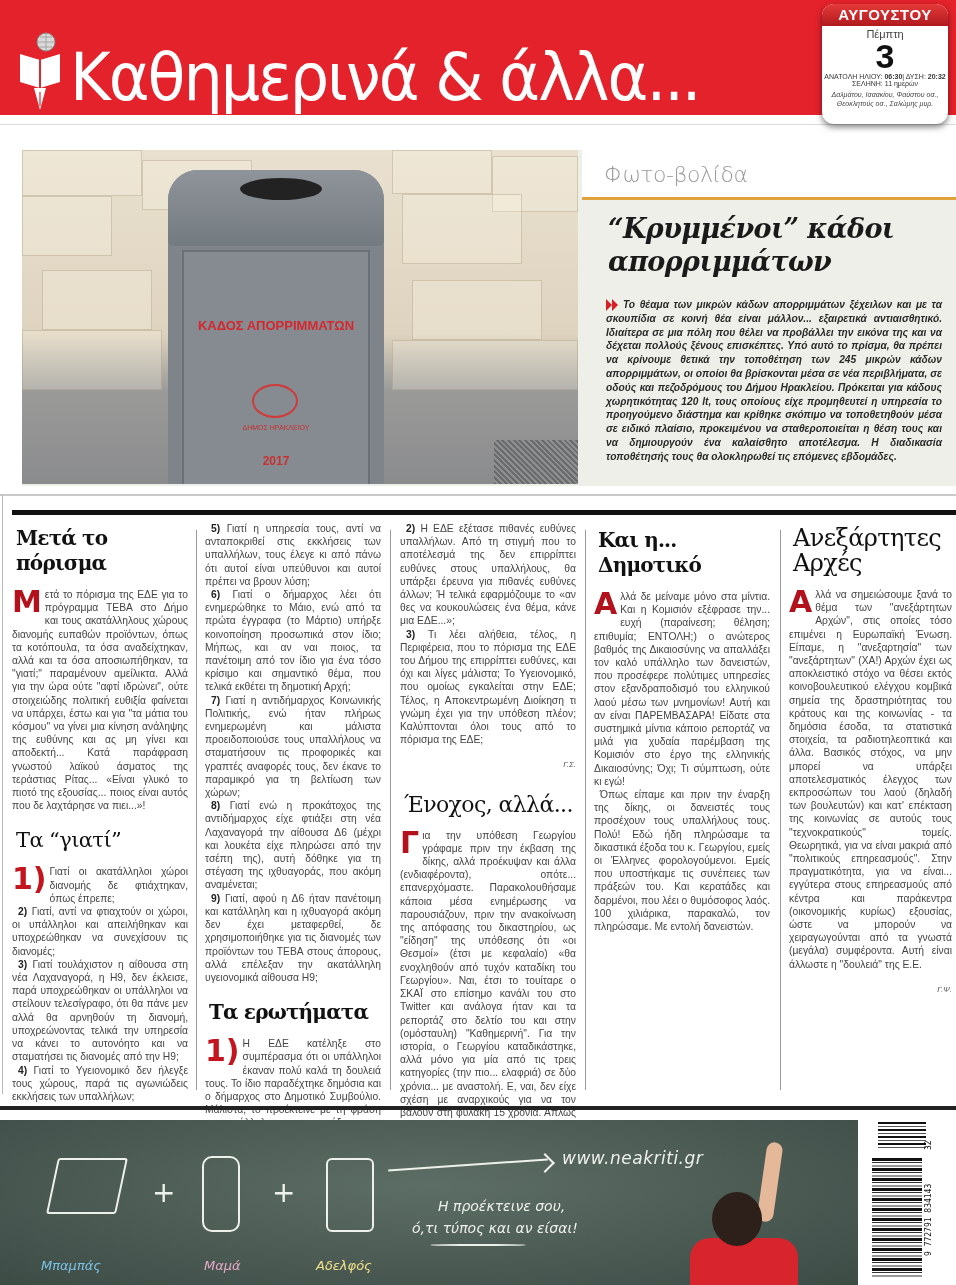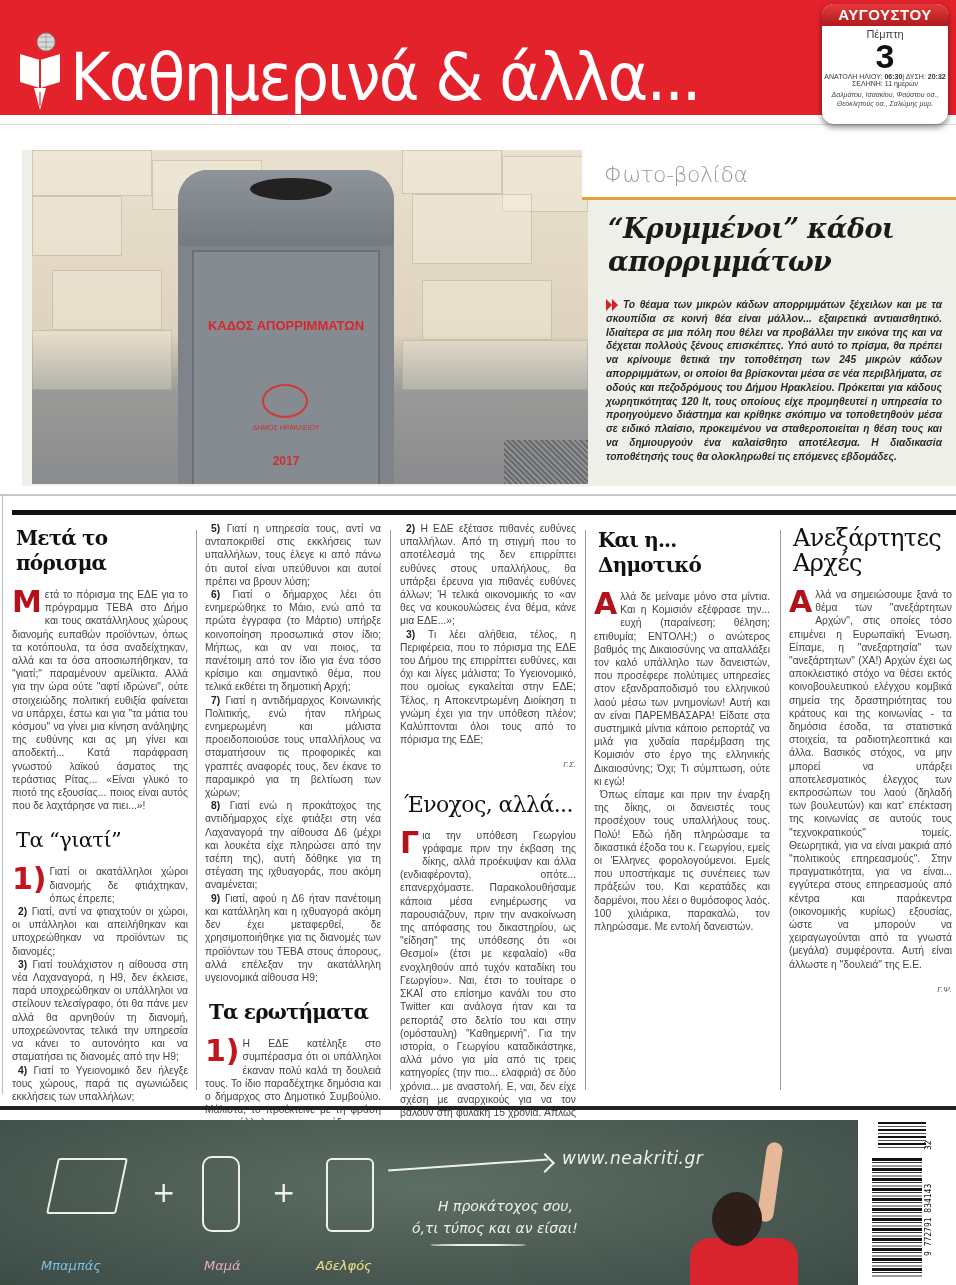--- a/index.html
+++ b/index.html
@@ -16,21 +16,21 @@
   .cal-month { background: linear-gradient(#e53a3a, #b11a1f); color: #fff; font-weight: bold; font-size: 15px; height: 22px; line-height: 22px; letter-spacing: 0.5px; }
   .cal-day { font-size: 11px; color: #444; margin-top: 2px; }
   .cal-num { font-size: 34px; font-weight: bold; color: #111; line-height: 32px; }
   .cal-sun { font-size: 7px; color: #333; margin-top: 1px; }
   .cal-sun b { font-weight: bold; }
   .cal-moon { font-size: 7px; color: #333; }
   .cal-names { font-size: 7px; color: #444; font-style: italic; margin-top: 3px; padding: 0 6px; line-height: 9px; }
 
   
   .feature { position: absolute; left: 22px; top: 150px; width: 934px; height: 336px; background: #efefe9; }
-  .photo { position: absolute; left: 0; top: 0; width: 556px; height: 334px; background: linear-gradient(180deg, #e9e0cf 0%, #ded3bf 55%, #9a9a98 72%, #8a8b8d 100%); overflow: hidden; margin-left: 10px; }
+  .photo { position: absolute; left: 0; top: 0; width: 556px; height: 334px; background: linear-gradient(180deg, #e9e0cf 0%, #ded3bf 55%, #9a9a98 72%, #8a8b8d 100%); overflow: hidden; }
   .stone { position: absolute; border: 1px solid rgba(160,140,110,0.35); background: rgba(255,250,235,0.25); }
   .bin { position: absolute; left: 146px; top: 20px; width: 216px; height: 316px; background: #7e848a; border-radius: 30px 30px 0 0; }
   .bin-top { position: absolute; left: 0; top: 0; width: 216px; height: 76px; background: linear-gradient(#8e949a, #737a80); border-radius: 30px 30px 6px 6px; }
   .bin-hole { position: absolute; left: 72px; top: 8px; width: 82px; height: 22px; background: #222; border-radius: 50%; }
   .bin-door { position: absolute; left: 14px; top: 80px; width: 188px; height: 236px; background: #858b91; border: 2px solid #6a7076; }
   .bin-label { position: absolute; left: 0; width: 100%; top: 66px; text-align: center; color: #d8262d; font-size: 13px; font-weight: bold; font-family: "Liberation Sans Narrow", "Liberation Sans", sans-serif; }
   .bin-seal { position: absolute; left: 68px; top: 132px; width: 46px; height: 34px; border: 2px solid #d03a3a; border-radius: 50%; }
   .bin-city { position: absolute; left: 0; width: 100%; top: 172px; text-align: center; color: #c93030; font-size: 7px; }
   .bin-year { position: absolute; left: 0; width: 100%; top: 202px; text-align: center; color: #c93030; font-size: 12px; font-weight: bold; }
   .grate { position: absolute; left: 472px; top: 290px; width: 84px; height: 44px; background: repeating-linear-gradient(45deg, #6a6b6d 0 2px, #8e8f91 2px 4px); }
@@ -161,40 +161,40 @@
 
 <div class="divider-gray"></div>
 <div class="left-rule"></div>
 <div class="divider-black"></div>
 
 <div class="col c1">
   <h2 class="sec-title">Μετά το πόρισμα</h2>
   <p><span class="dropcap">Μ</span><span>ετά το πόρισμα της ΕΔΕ για το πρόγραμμα ΤΕΒΑ στο Δήμο και τους ακατάλληλους χώρους διανομής ευπαθών προϊόντων, όπως τα κοτόπουλα, τα όσα αναδείχτηκαν, αλλά και τα όσα αποσιωπήθηκαν, τα "γιατί;" παραμένουν αμείλικτα. Αλλά για την ώρα ούτε "αφτί ιδρώνει", ούτε στοιχειώδης πολιτική ευθιξία φαίνεται να υπάρχει, έστω και για "τα μάτια του κόσμου" να γίνει μια κίνηση ανάληψης της ευθύνης και ας μη γίνει και αποδεκτή... Κατά παράφραση γνωστού λαϊκού άσματος της τεράστιας Ρίτας... «Είναι γλυκό το πιοτό της εξουσίας... ποιος είναι αυτός που δε λαχτάρησε να πιει...»!</span></p>
   <h2 class="sec-title light" style="margin-top:16px">Τα “γιατί”</h2>
   <p><span class="numcap">1)</span><span>Γιατί οι ακατάλληλοι χώροι διανομής δε φτιάχτηκαν, όπως έπρεπε;</span></p>
-  <p class="indent"><b>2)</b><span> Γιατί, αντί να φτιαχτούν οι χώροι, οι υπάλληλοι και απειλήθηκαν και υποχρεώθηκαν να προϊόντων τις διανομές;</span></p>
+  <p class="indent"><b>2)</b><span> Γιατί, αντί να φτιαχτούν οι χώροι, οι υπάλληλοι και απειλήθηκαν και υποχρεώθηκαν να συνεχίσουν τις διανομές;</span></p>
   <p class="indent"><b>3)</b><span> Γιατί τουλάχιστον η αίθουσα στη νέα Λαχαναγορά, η Η9, δεν έκλεισε, παρά υποχρεώθηκαν οι υπάλληλοι να στείλουν τελεσίγραφο, ότι θα πάνε μεν αλλά θα αρνηθούν τη διανομή, υποχρεώνοντας τελικά την υπηρεσία να κάνει το αυτονόητο και να σταματήσει τις διανομές από την Η9;</span></p>
   <p class="indent"><b>4)</b><span> Γιατί το Υγειονομικό δεν ήλεγξε τους χώρους, παρά τις αγωνιώδεις εκκλήσεις των υπαλλήλων;</span></p>
 </div>
 <div class="col-rule" style="left:196px"></div>
 
 <div class="col c2">
   <p class="indent"><b>5)</b><span> Γιατί η υπηρεσία τους, αντί να ανταποκριθεί στις εκκλήσεις των υπαλλήλων, τους έλεγε κι από πάνω ότι αυτοί είναι υπεύθυνοι και αυτοί πρέπει να βρουν λύση;</span></p>
   <p class="indent"><b>6)</b><span> Γιατί ο δήμαρχος λέει ότι ενημερώθηκε το Μάιο, ενώ από τα πρώτα έγγραφα (το Μάρτιο) υπήρξε κοινοποίηση προσωπικά στον ίδιο; Μήπως, και αν ναι ποιος, τα πανέτοιμη από τον ίδιο για ένα τόσο κρίσιμο και σημαντικό θέμα, που τελικά εκθέτει τη δημοτική Αρχή;</span></p>
   <p class="indent"><b>7)</b><span> Γιατί η αντιδήμαρχος Κοινωνικής Πολιτικής, ενώ ήταν πλήρως ενημερωμένη και μάλιστα προειδοποιούσε τους υπαλλήλους να σταματήσουν τις προφορικές και γραπτές αναφορές τους, δεν έκανε το παραμικρό για τη βελτίωση των χώρων;</span></p>
   <p class="indent"><b>8)</b><span> Γιατί ενώ η προκάτοχος της αντιδήμαρχος είχε φτιάξει στη νέα Λαχαναγορά την αίθουσα Δ6 (μέχρι και λουκέτα είχε πληρώσει από την τσέπη της), αυτή δόθηκε για τη στέγαση της ιχθυαγοράς, που ακόμη αναμένεται;</span></p>
   <p class="indent"><b>9)</b><span> Γιατί, αφού η Δ6 ήταν πανέτοιμη και κατάλληλη και η ιχθυαγορά ακόμη δεν έχει μεταφερθεί, δε χρησιμοποιήθηκε για τις διανομές των προϊόντων του ΤΕΒΑ στους άπορους, αλλά επέλεξαν την ακατάλληλη υγειονομικά αίθουσα Η9;</span></p>
   <h2 class="sec-title" style="margin-top:16px">Τα ερωτήματα</h2>
   <p><span class="numcap">1)</span><span>Η ΕΔΕ κατέληξε στο συμπέρασμα ότι οι υπάλληλοι έκαναν πολύ καλά τη δουλειά τους. Το ίδιο παραδέχτηκε δημόσια και ο δήμαρχος στο Δημοτικό Συμβούλιο. Μάλιστα, το προέκτεινε με τη φράση «οι υπάλληλοι με τις πράξεις τους συνέβαλαν στη λύση του προβλήματος...». Άρα ευθέως δέχτηκε ότι πρόβλημα υπήρξε. Επομένως το λογικό ερώτημα ως συνέχεια είναι: Ποιος τελικά φταίει που δημιουργήθηκε το πρόβλημα και δε λύθηκε εγκαίρως; Δεν υπάρχουν τουλάχιστον πολιτικές ευθύνες και ποιος τις αναλαμβάνει;</span></p>
 </div>
 <div class="col-rule" style="left:390px"></div>
 
 <div class="col c3" style="top:495px">
   <div style="height:27px"></div>
-  <p class="indent"><b>2)</b><span> Η ΕΔΕ εξέτασε πιθανές ευθύνες υπαλλήλων. Από τη στιγμή που το αποτέλεσμά της δεν επιρρίπτει ευθύνες στους υπαλλήλους, θα υπάρξει έρευνα για πιθανές ευθύνες άλλων; Ή τελικά οικονομικής το «αν θες να κουκουλώσεις ένα θέμα, κάνε μια ΕΔΕ...»;</span></p>
+  <p class="indent"><b>2)</b><span> Η ΕΔΕ εξέτασε πιθανές ευθύνες υπαλλήλων. Από τη στιγμή που το αποτέλεσμά της δεν επιρρίπτει ευθύνες στους υπαλλήλους, θα υπάρξει έρευνα για πιθανές ευθύνες άλλων; Ή τελικά εφαρμόζουμε το «αν θες να κουκουλώσεις ένα θέμα, κάνε μια ΕΔΕ...»;</span></p>
   <p class="indent"><b>3)</b><span> Τι λέει αλήθεια, τέλος, η Περιφέρεια, που το πόρισμα της ΕΔΕ του Δήμου της επιρρίπτει ευθύνες, και όχι και λίγες μάλιστα; Το Υγειονομικό, που ομοίως εγκαλείται στην ΕΔΕ; Τέλος, η Αποκεντρωμένη Διοίκηση τι γνώμη έχει για την υπόθεση πλέον; Καλύπτονται όλοι τους από το πόρισμα της ΕΔΕ;</span></p>
   <div class="sig">Γ.Σ.</div>
   <h2 class="sec-title light" style="margin-top:20px;font-size:22px">Ένοχος, αλλά...</h2>
   <p><span class="dropcap">Γ</span><span>ια την υπόθεση Γεωργίου γράφαμε πριν την έκβαση της δίκης, αλλά προέκυψαν και άλλα (ενδιαφέροντα), οπότε... επανερχόμαστε. Παρακολουθήσαμε κάποια μέσα ενημέρωσης να παρουσιάζουν, πριν την ανακοίνωση της απόφασης του δικαστηρίου, ως "είδηση" της υπόθεσης ότι «οι Θεσμοί» (έτσι με κεφαλαίο) «θα ενοχληθούν από τυχόν καταδίκη του Γεωργίου». Ναι, έτσι το τουίταρε ο ΣΚΑΪ στο επίσημο κανάλι του στο Twitter και ανάλογα ήταν και τα ρεπορτάζ στο δελτίο του και στην (ομόσταυλη) "Καθημερινή". Για την ιστορία, ο Γεωργίου καταδικάστηκε, αλλά μόνο για μία από τις τρεις κατηγορίες (την πιο... ελαφριά) σε δύο χρόνια... με αναστολή. Ε, ναι, δεν είχε σχέση με αναρχικούς για να τον βάλουν στη φυλακή 15 χρόνια. Απλώς εκτελούσε σχέδιο εξόντωσης των Ελλήνων...</span></p>
 </div>
 <div class="col-rule" style="left:585px"></div>
 
 <div class="col c4">
   <div style="height:0"></div>
   <h2 class="sec-title" style="margin-top:6px">Και η... Δημοτικό</h2>
@@ -215,21 +215,21 @@
   <div class="plus plus1">+</div>
   <div class="device dev-phone"></div>
   <div class="plus plus2">+</div>
   <div class="device dev-tablet"></div>
   <div class="ad-lbl lbl-dad">Μπαμπάς</div>
   <div class="ad-lbl lbl-mom">Μαμά</div>
   <div class="ad-lbl lbl-bro">Αδελφός</div>
   <div class="ad-arrow"></div>
   <div class="ad-arrowhead"></div>
   <div class="chalk ad-url">www.neakriti.gr</div>
-  <div class="chalk ad-slogan1">Η προκάτοχος σου,</div>
+  <div class="chalk ad-slogan1">Η προέκτεινε σου,</div>
   <div class="chalk ad-slogan2">ό,τι τύπος και αν είσαι!</div>
   <div class="ad-underline"></div>
   <div class="kid">
     <div class="kid-arm"></div>
     <div class="kid-body"></div>
     <div class="kid-head"></div>
   </div>
 </div>
 <div class="barcode">
   <div class="bars-top"></div>

